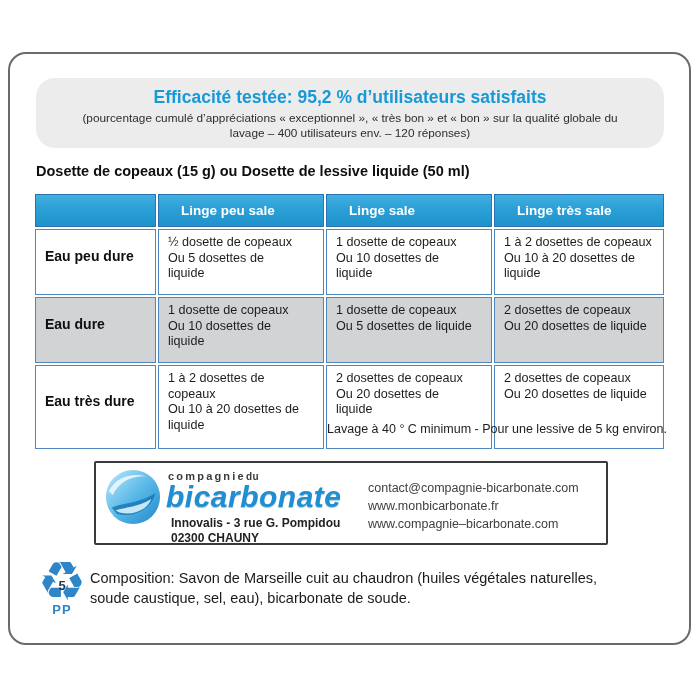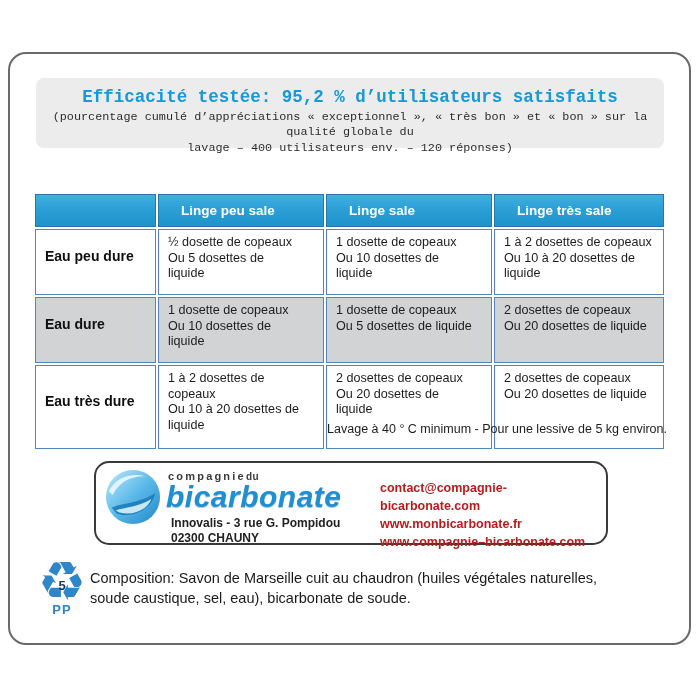--- a/index.html
+++ b/index.html
@@ -5,21 +5,21 @@
   html,body{margin:0;padding:0;background:#ffffff;}
   .page{position:relative;width:700px;height:700px;background:#fff;overflow:hidden;
         font-family:"Liberation Sans",sans-serif;color:#1d1d1d;}
 
   
   .label-frame{position:absolute;left:8px;top:52px;width:679px;height:589px;
                border:2px solid #6a6a6a;border-radius:18px;background:#fff;}
 
   
   .eff-box{position:absolute;left:36px;top:78px;width:628px;height:70px;
-           background:#ECECEC;border-radius:8px;text-align:center;font-family:Liberation Mono, monospace;}
+           background:#ECECEC;border-radius:19px;text-align:center;}
   .eff-title{margin-top:9px;font-size:17.5px;font-weight:bold;color:#1699D8;}
   .eff-sub{margin:3px 10px 0;font-size:11.8px;color:#2d2d2d;line-height:1.3;
            white-space:pre-line;font-weight:500;}
 
   
   .dosage-title{position:absolute;left:36px;top:163px;font-size:14.5px;font-weight:bold;color:#0f0f0f;}
   table.dosage{position:absolute;left:33px;top:192px;border-collapse:separate;border-spacing:2.5px;}
   table.dosage th{width:auto;height:31px;text-align:left;vertical-align:middle;
       padding:0 4px 0 22px;font-size:13.5px;font-weight:bold;color:#fff;
       background:linear-gradient(180deg,#41B0E1 0%,#2B9FD6 45%,#1E93CB 100%);
@@ -30,31 +30,31 @@
   td.cell{font-size:12.6px;color:#1d1d1d;vertical-align:top;
       padding:5px 6px 2px 9px;line-height:1.24;white-space:pre-line;}
   col.c0{width:118px;} col.c1{width:166px;} col.c2{width:166px;} col.c3{width:170px;}
   tr.r1 td{height:52px;} tr.r2 td{height:52px;} tr.r3 td{height:70px;}
   tr.gray td{background:#D2D3D5;}
 
   .wash-note{position:absolute;right:33px;top:422px;font-size:12.5px;color:#1d1d1d;}
 
   
   .company-box{position:absolute;left:94px;top:461px;width:510px;height:80px;
-      border:2px solid #3A3A3A;border-radius:15px;background:#fff;}
+      border:2px solid #3A3A3A;border-radius:2px;background:#fff;}
   .logo-wrap{position:absolute;left:8px;top:5px;width:58px;height:58px;}
   .brand-small{position:absolute;left:72px;top:7px;font-size:11px;font-weight:bold;
       letter-spacing:2.2px;color:#3b3b3b;}
   .brand-small .du{letter-spacing:0.5px;font-size:10px;}
   .brand-large{position:absolute;left:70px;top:17px;font-size:30px;font-weight:bold;
       color:#1E8FD3;letter-spacing:0.5px;text-shadow:0 1px 1px rgba(12,70,120,.35);font-style:italic;}
   .company-addr{position:absolute;left:75px;top:53px;font-size:12px;font-weight:600;
       color:#222;line-height:1.25;}
-  .company-contacts{position:absolute;left:284px;top:16px;font-size:12.5px;font-weight:bold;
-      color:#b91c1c;line-height:1.45;}
+  .company-contacts{position:absolute;left:272px;top:16px;font-size:12.5px;font-weight:normal;
+      color:#404040;line-height:1.45;}
 
   
   .recycle-wrap{position:absolute;left:29px;top:555px;width:66px;text-align:center;}
   .recycle-glyph{font-family:"DejaVu Sans",sans-serif;font-size:54px;line-height:1;color:#2E86C8;}
   .recycle-num{position:absolute;top:23px;left:50%;transform:translateX(-50%);
       font-size:13px;font-weight:bold;color:#17365D;}
   .recycle-mat{margin-top:-7px;font-size:13px;font-weight:bold;color:#2E86C8;letter-spacing:1px;}
   .composition{position:absolute;left:90px;top:568px;width:508px;font-size:14.5px;
       color:#1a1a1a;line-height:1.4;}
   .pao-wrap{position:absolute;left:601px;top:561px;width:62px;height:64px;}
@@ -64,20 +64,21 @@
 
 <div class="page">
   <div class="label-frame"></div>
 
   <div class="eff-box">
     <div class="eff-title">Efficacité testée: 95,2 % d’utilisateurs satisfaits</div>
     <div class="eff-sub">(pourcentage cumulé d’appréciations « exceptionnel », « très bon » et « bon » sur la qualité globale du
 lavage – 400 utilisateurs env. – 120 réponses)</div>
   </div>
 
+  <div class="dosage-title">Dosette de copeaux (15 g) ou Dosette de lessive liquide (50 ml)</div>
 
   <table class="dosage">
     <colgroup>
         <col class="c0">
         <col class="c1">
         <col class="c2">
         <col class="c3">
       </colgroup>
     <tbody>
         <tr>

